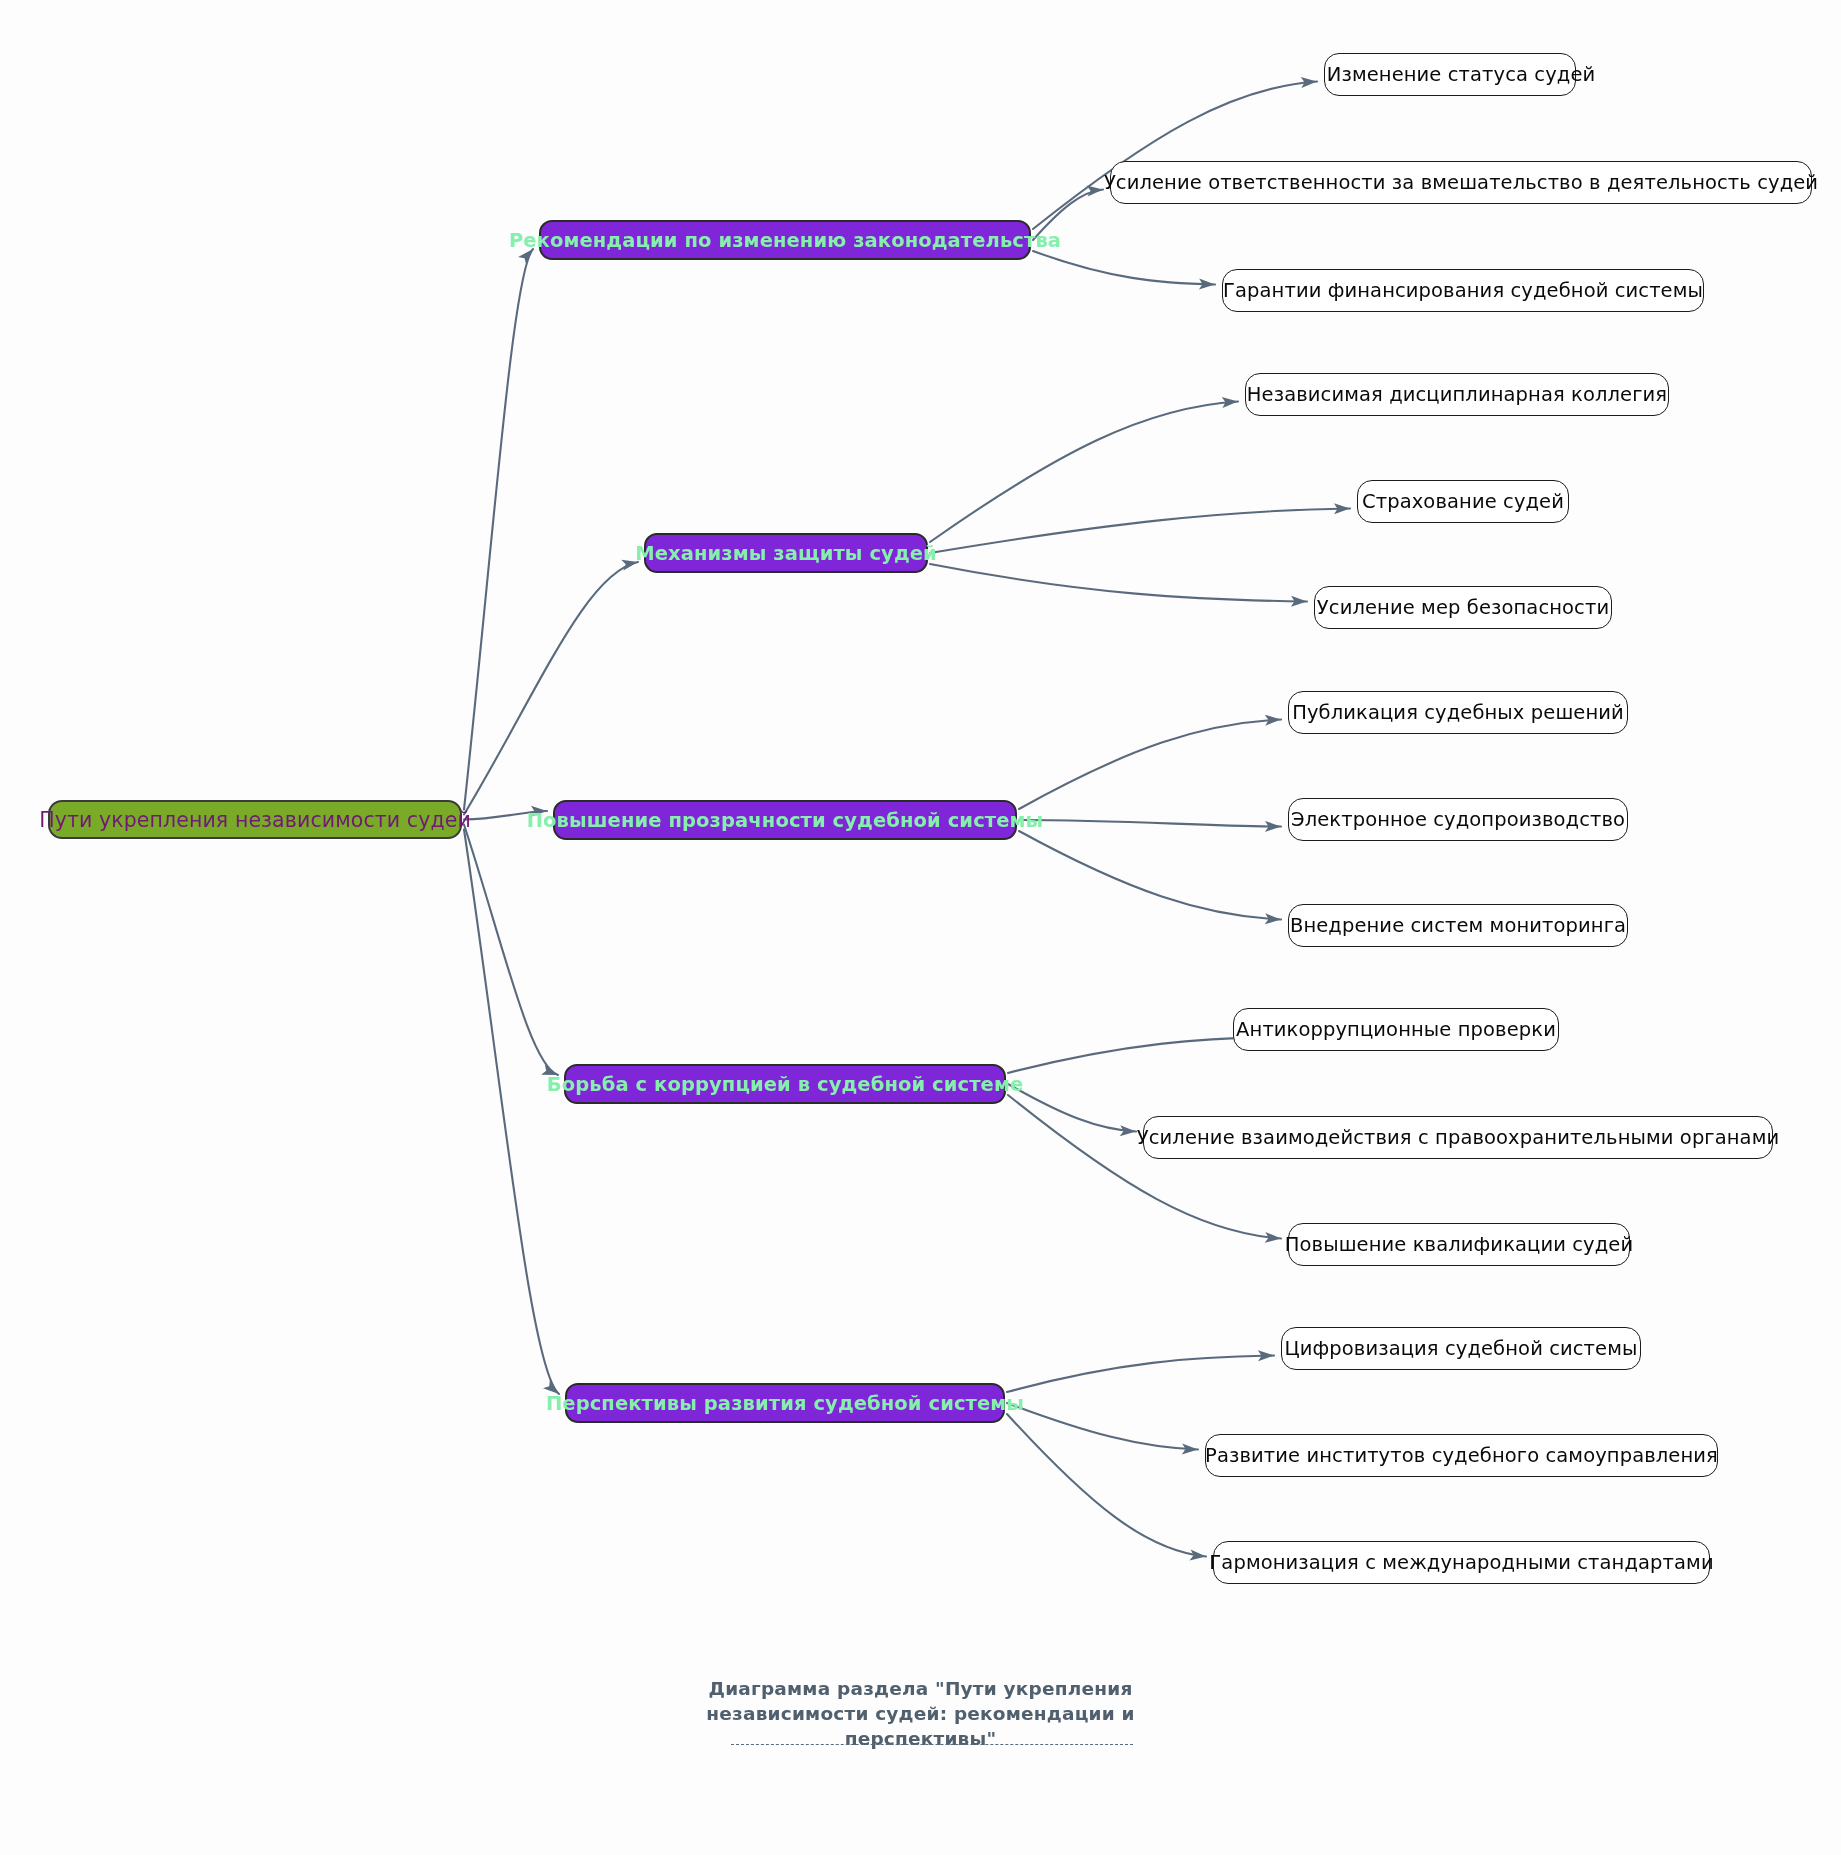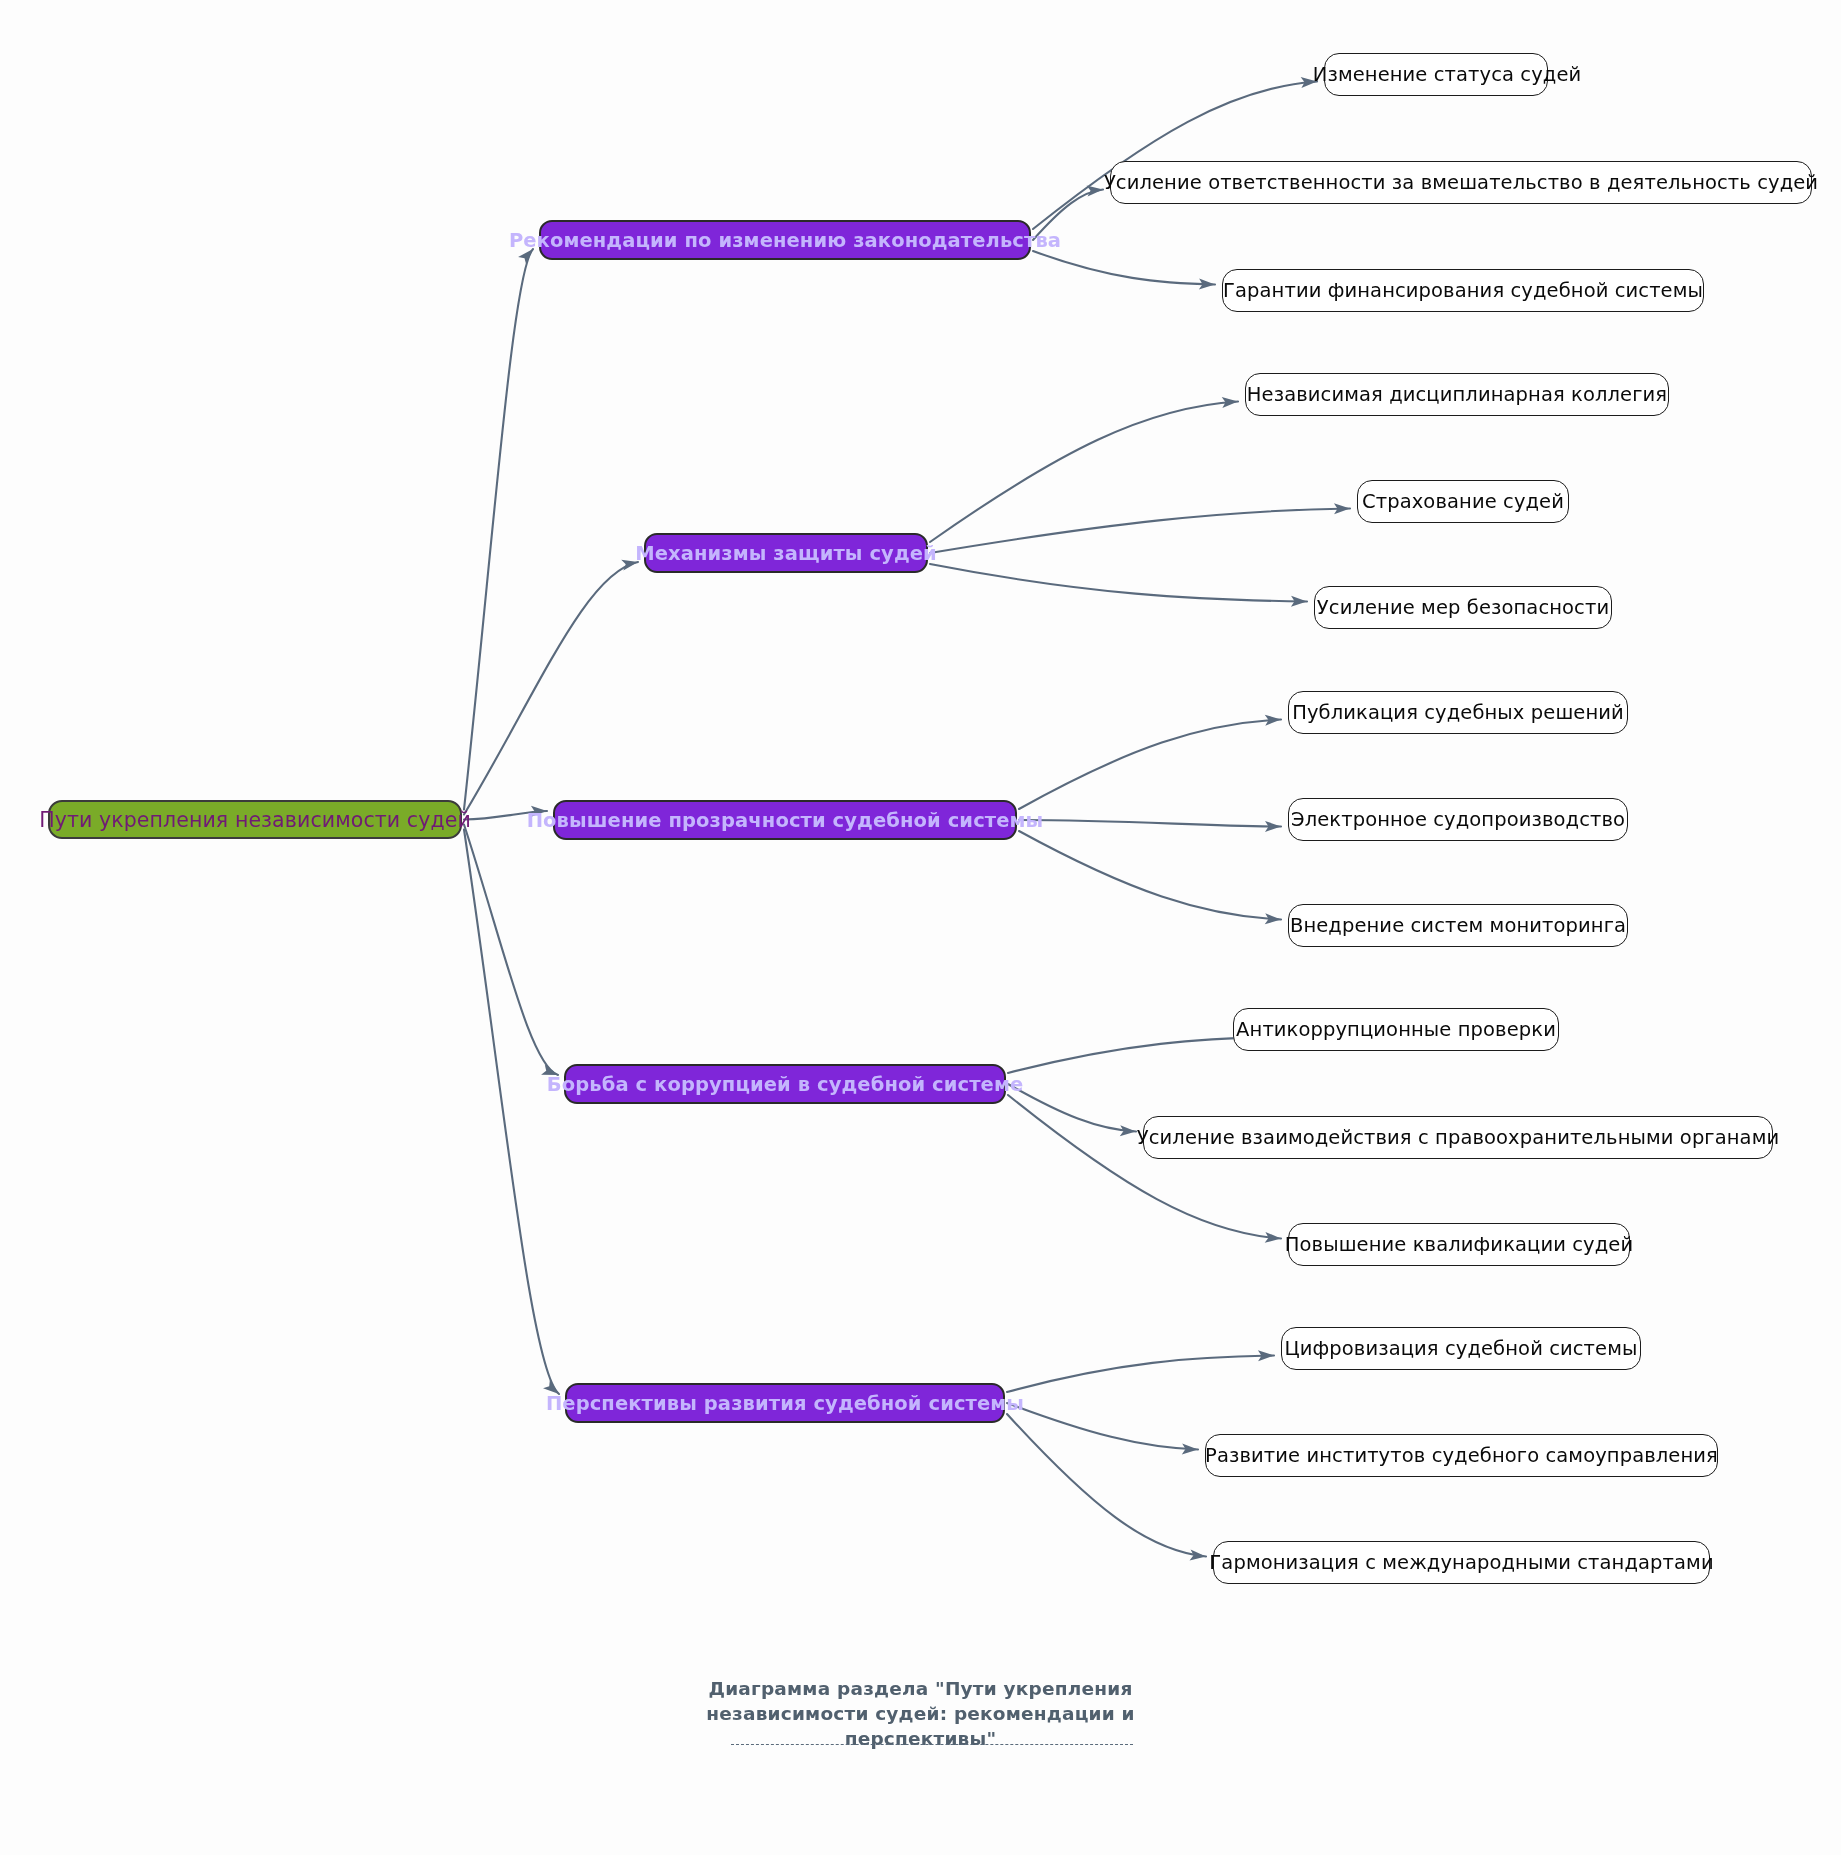--- a/index.html
+++ b/index.html
@@ -46,21 +46,21 @@
     background: #7aab28;
     border: 2px solid #3b3b3b;
     color: #701a75;
     font-size: 20.5px;
     padding: 0 16px;
     border-radius: 14px;
   }
   .node-branch {
     background: #7f26d9;
     border: 2px solid #2a2a2a;
-    color: #c4b5fd;
+    color: #86efac;
     font-size: 19.5px;
     font-weight: bold;
     padding: 0 19px;
     border-radius: 13px;
   }
   .node-leaf {
     background: #ffffff;
     border: 1.7px solid #1c1c1c;
     color: #0a0a0a;
     font-size: 19.5px;
@@ -151,21 +151,21 @@
       </g>
   </svg>
 
   <div id="nodes-layer">
       <div class="node node-root" style="left: 48px; top: 800px; width: 414px; height: 39px;">
         <span>Пути укрепления независимости судей</span>
       </div>
       <div class="node node-branch" style="left: 539px; top: 220px; width: 492px; height: 40px;">
         <span>Рекомендации по изменению законодательства</span>
       </div>
-      <div class="node node-leaf" style="left: 1324px; top: 53px; width: 224px; height: 43px; padding-left: 38px;">
+      <div class="node node-leaf" style="left: 1324px; top: 53px; width: 252px; height: 43px; padding-left: 38px;">
         <span>Изменение статуса судей</span>
       </div>
       <div class="node node-leaf" style="left: 1110px; top: 161px; width: 702px; height: 43px;">
         <span>Усиление ответственности за вмешательство в деятельность судей</span>
       </div>
       <div class="node node-leaf" style="left: 1222px; top: 269px; width: 482px; height: 43px;">
         <span>Гарантии финансирования судебной системы</span>
       </div>
       <div class="node node-branch" style="left: 644px; top: 533px; width: 284px; height: 40px;">
         <span>Механизмы защиты судей</span>

